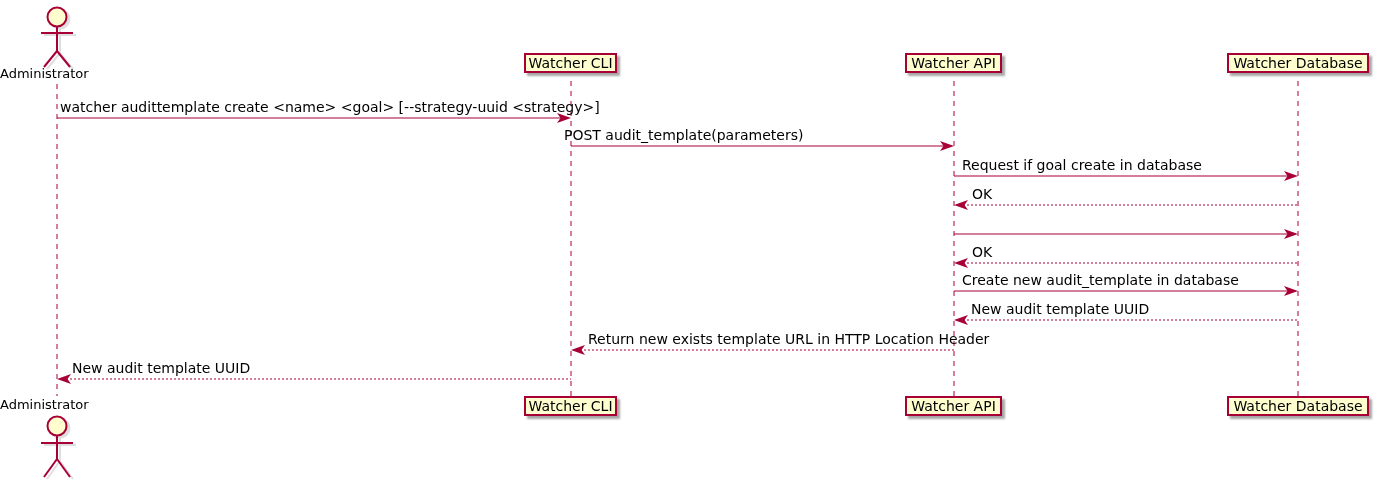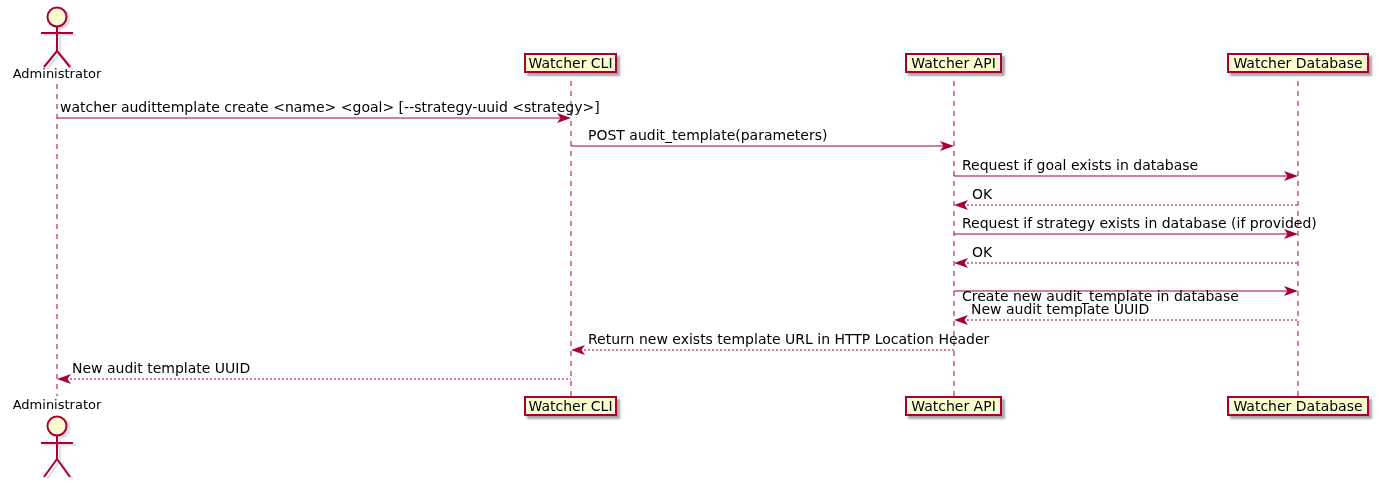--- a/index.html
+++ b/index.html
@@ -19,21 +19,21 @@
     background:#FEFECE;
     border:2px solid #A80036;
     box-shadow:3px 3px 2px rgba(0,0,0,0.35);
     display:flex;align-items:center;justify-content:center;
     font-size:14px;
     white-space:nowrap;
   }
   .actor-label{
     position:absolute;
     width:114px;left:0;
-    text-align:center;
+    text-align:left;
     font-size:13px;line-height:16px;
     white-space:nowrap;
   }
   .msg{
     position:absolute;
     font-size:14px;line-height:16px;
     white-space:nowrap;
   }
 </style>
 </head>
@@ -144,23 +144,22 @@
 
   <div class="participant" style="left:524px;top:53px;width:93px;">Watcher CLI</div>
   <div class="participant" style="left:905px;top:53px;width:97px;">Watcher API</div>
   <div class="participant" style="left:1227px;top:53px;width:142px;">Watcher Database</div>
 
   <div class="participant" style="left:524px;top:396px;width:93px;">Watcher CLI</div>
   <div class="participant" style="left:905px;top:396px;width:97px;">Watcher API</div>
   <div class="participant" style="left:1227px;top:396px;width:142px;">Watcher Database</div>
 
   <div class="msg" style="left:60px;top:99px;">watcher audittemplate create &lt;name&gt; &lt;goal&gt; [--strategy-uuid &lt;strategy&gt;]</div>
-  <div class="msg" style="left:588px;top:127px;">POST audit_template(parameters)</div>
-  <div class="msg" style="left:962px;top:157px;">Request if goal exists in database</div>
+  <div class="msg" style="left:564px;top:127px;">POST audit_template(parameters)</div>
+  <div class="msg" style="left:962px;top:157px;">Request if goal create in database</div>
   <div class="msg" style="left:972px;top:186px;">OK</div>
-  <div class="msg" style="left:962px;top:215px;">Request if strategy exists in database (if provided)</div>
   <div class="msg" style="left:972px;top:244px;">OK</div>
-  <div class="msg" style="left:962px;top:288px;text-align:center;">Create new audit_template in database</div>
+  <div class="msg" style="left:962px;top:272px;text-align:center;">Create new audit_template in database</div>
   <div class="msg" style="left:971px;top:301px;">New audit template UUID</div>
   <div class="msg" style="left:588px;top:331px;">Return new exists template URL in HTTP Location Header</div>
   <div class="msg" style="left:72px;top:360px;">New audit template UUID</div>
 
 </div>
 
 </body></html>

